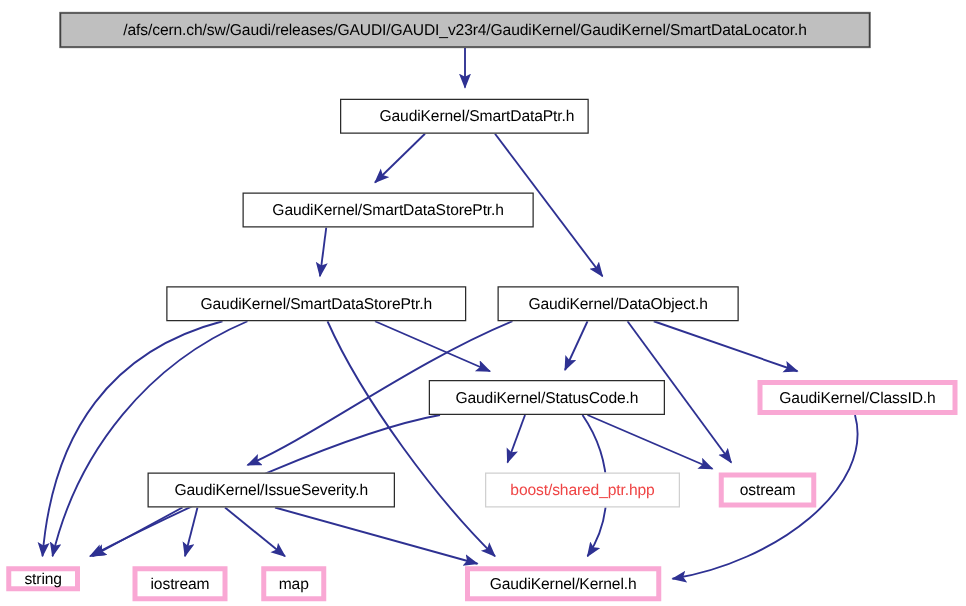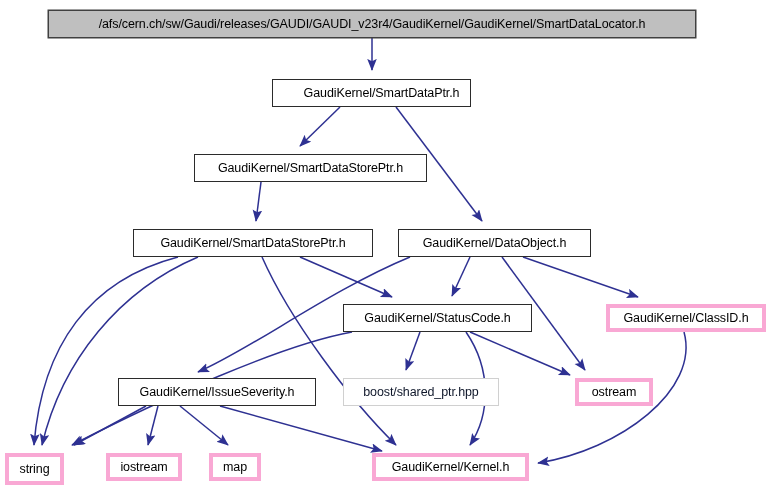--- a/index.html
+++ b/index.html
@@ -42,21 +42,22 @@
   .node.root {
     background: #bfbfbf;
     border: 1px solid #404040;
     box-shadow: 0 0 0 0.5px #404040;
   }
   .node.strong {
     border: 1.6px solid #2b2b2b;
   }
   .node.faint {
     border: 1px solid #d0d0d0;
-    color: #0f172a;
+    color: #ef4444;
+    margin-left: 45px;
   }
   .node-label {
     display: block;
   }
 </style>
 </head>
 <body>
 
 <div id="graph-canvas">
 
@@ -115,21 +116,21 @@
       </div>
       <div class="node strong" style="left: 70px; top: 378px; width: 198px; height: 28px; margin-left: 48px;">
         <span class="node-label">GaudiKernel/IssueSeverity.h</span>
       </div>
       <div class="node faint" style="left: 343px; top: 378px; width: 156px; height: 28px;">
         <span class="node-label">boost/shared_ptr.hpp</span>
       </div>
       <div class="node" style="left: 575px; top: 378px; width: 78px; height: 28px;">
         <span class="node-label">ostream</span>
       </div>
-      <div class="node" style="left: 5px; top: 453px; width: 59px; height: 32px;">
+      <div class="node" style="left: 5px; top: 453px; width: 59px; height: 20px;">
         <span class="node-label">string</span>
       </div>
       <div class="node" style="left: 106px; top: 453px; width: 76px; height: 28px;">
         <span class="node-label">iostream</span>
       </div>
       <div class="node" style="left: 209px; top: 453px; width: 52px; height: 28px;">
         <span class="node-label">map</span>
       </div>
       <div class="node" style="left: 372px; top: 453px; width: 157px; height: 28px;">
         <span class="node-label">GaudiKernel/Kernel.h</span>

